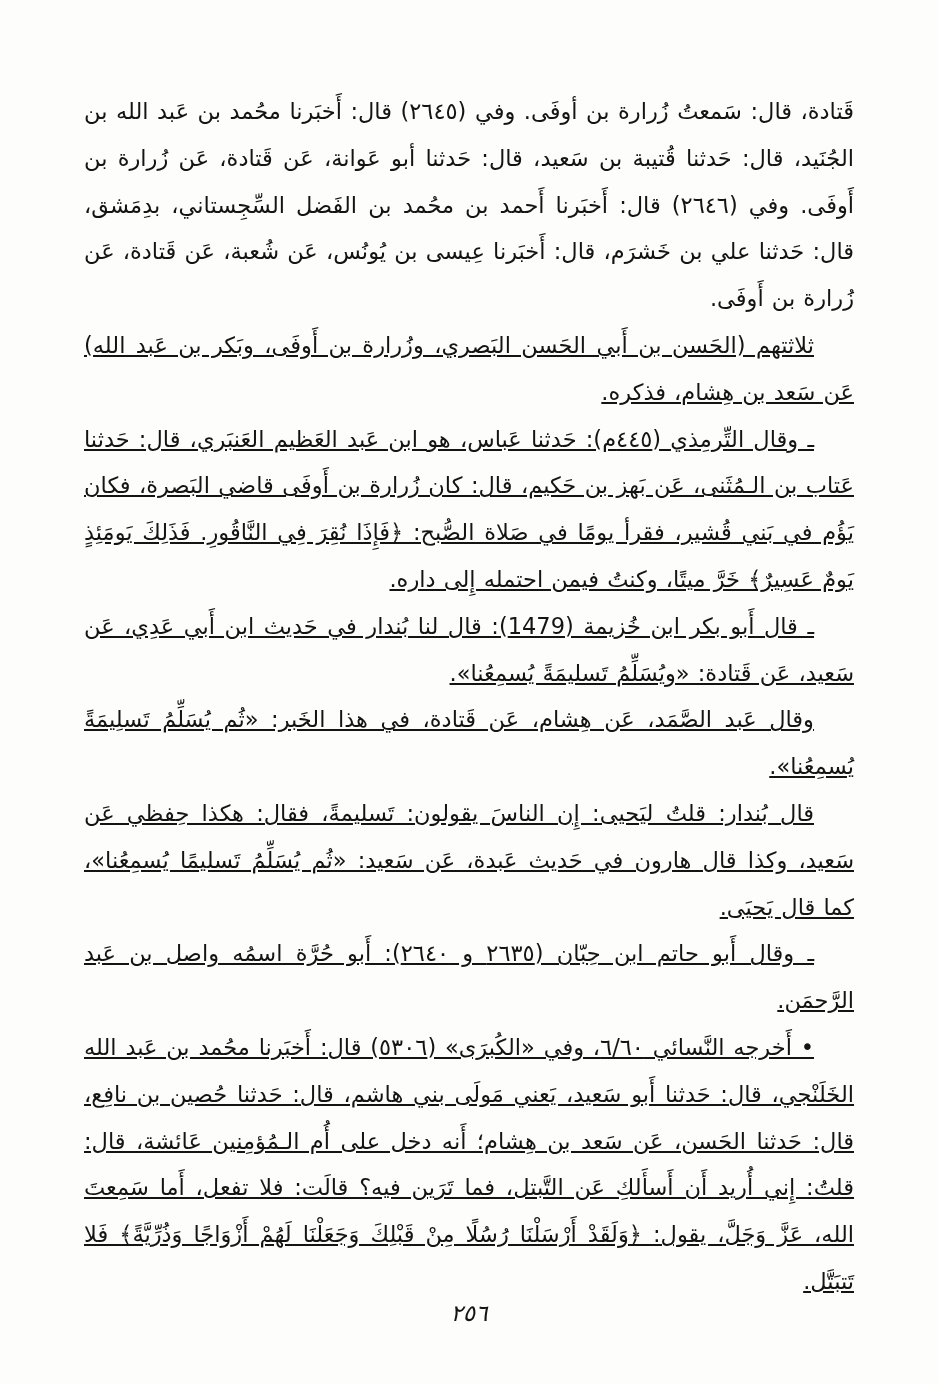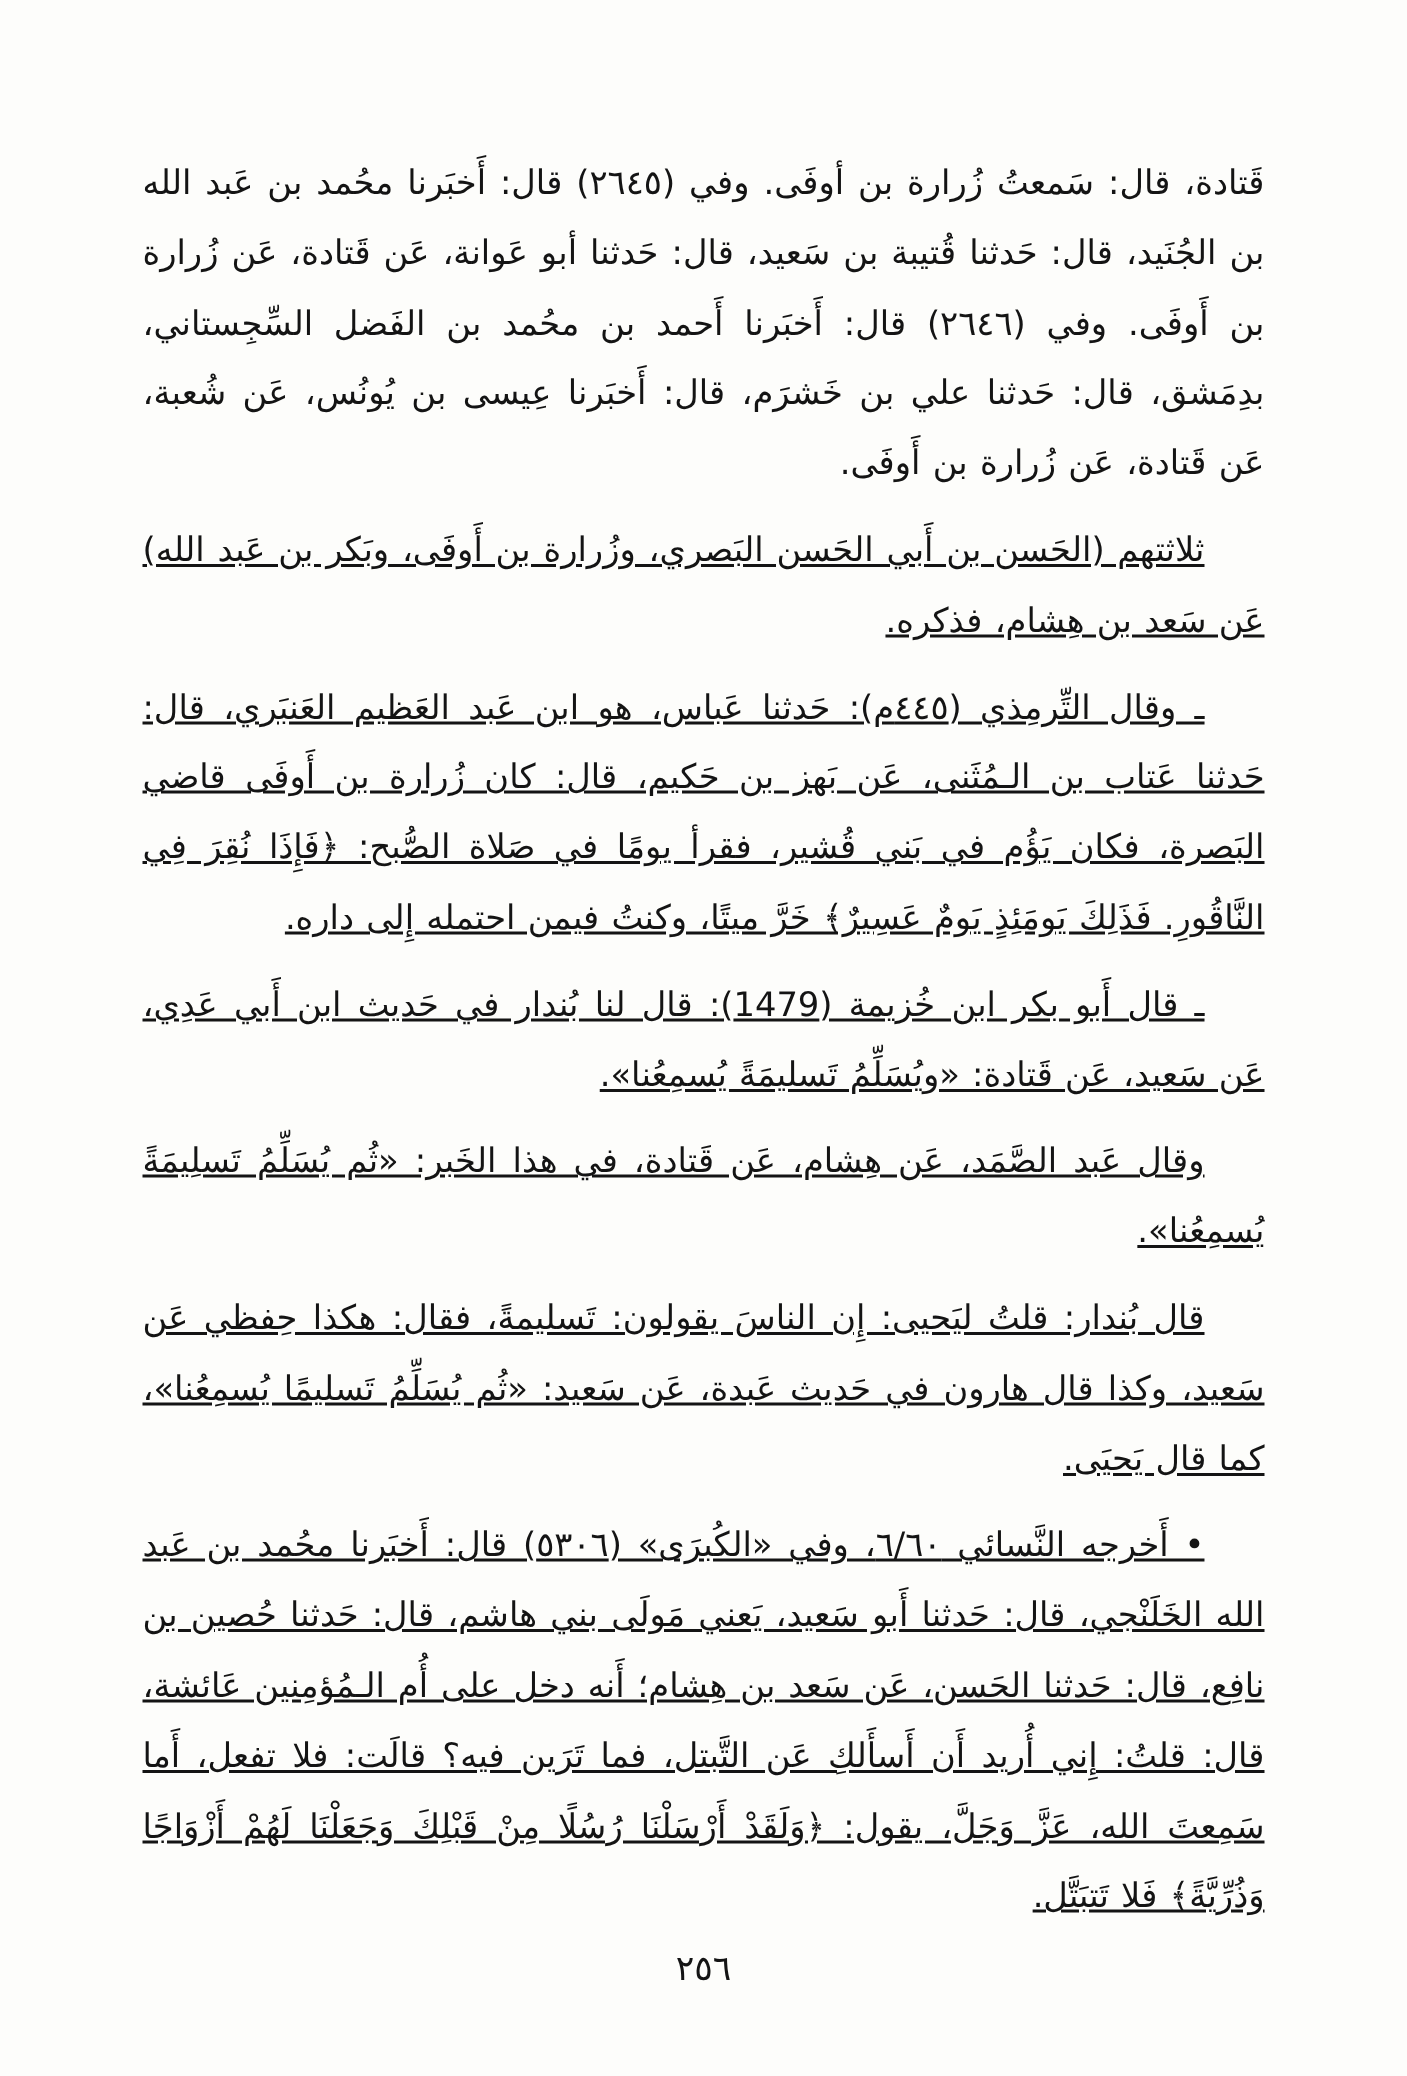--- a/index.html
+++ b/index.html
@@ -22,49 +22,51 @@
     top: 88px;
     right: 84px;
     left: 84px;
     direction: rtl;
     text-align: justify;
     font-size: 22.5px;
     line-height: 2.08;
     word-spacing: 1px;
   }
   .text-block p {
-    margin: 11px;
+    margin: 0;
     padding: 0;
   }
   .text-block p.indent {
     text-indent: 40px;
     text-decoration: underline;
   }
   .page-number {
     position: absolute;
     bottom: 58px;
     left: 0;
     width: 100%;
     text-align: center;
     font-size: 23px;
     letter-spacing: 2px;
     direction: rtl;
+    font-style: italic;
   }
 </style>
 </head>
 <body>
 
 <div class="page">
 
   <div class="text-block">
     <p class="para">قَتادة، قال: سَمعتُ زُرارة بن أوفَى. وفي (٢٦٤٥) قال: أَخبَرنا محُمد بن عَبد الله بن الجُنَيد، قال: حَدثنا قُتيبة بن سَعيد، قال: حَدثنا أبو عَوانة، عَن قَتادة، عَن زُرارة بن أَوفَى. وفي (٢٦٤٦) قال: أَخبَرنا أَحمد بن محُمد بن الفَضل السِّجِستاني، بدِمَشق، قال: حَدثنا علي بن خَشرَم، قال: أَخبَرنا عِيسى بن يُونُس، عَن شُعبة، عَن قَتادة، عَن زُرارة بن أَوفَى.</p>
     <p class="para indent">ثلاثتهم (الحَسن بن أَبي الحَسن البَصري، وزُرارة بن أَوفَى، وبَكر بن عَبد الله) عَن سَعد بن هِشام، فذكره.</p>
     <p class="para indent">ـ وقال التِّرمِذي (٤٤٥م): حَدثنا عَباس، هو ابن عَبد العَظيم العَنبَري، قال: حَدثنا عَتاب بن الـمُثَنى، عَن بَهز بن حَكيم، قال: كان زُرارة بن أَوفَى قاضي البَصرة، فكان يَؤُم في بَني قُشير، فقرأ يومًا في صَلاة الصُّبح: ﴿فَإِذَا نُقِرَ فِي النَّاقُورِ. فَذَلِكَ يَومَئِذٍ يَومٌ عَسِيرٌ﴾ خَرَّ ميتًا، وكنتُ فيمن احتمله إِلى داره.</p>
     <p class="para indent">ـ قال أَبو بكر ابن خُزيمة (1479): قال لنا بُندار في حَديث ابن أَبي عَدِي، عَن سَعيد، عَن قَتادة: «ويُسَلِّمُ تَسليمَةً يُسمِعُنا».</p>
     <p class="para indent">وقال عَبد الصَّمَد، عَن هِشام، عَن قَتادة، في هذا الخَبر: «ثُم يُسَلِّمُ تَسلِيمَةً يُسمِعُنا».</p>
     <p class="para indent">قال بُندار: قلتُ ليَحيى: إِن الناسَ يقولون: تَسليمةً، فقال: هكذا حِفظي عَن سَعيد، وكذا قال هارون في حَديث عَبدة، عَن سَعيد: «ثُم يُسَلِّمُ تَسليمًا يُسمِعُنا»، كما قال يَحيَى.</p>
+    <p class="para indent">ـ وقال أَبو حاتم ابن حِبّان (٢٦٣٥ و ٢٦٤٠): أَبو حُرَّة اسمُه واصل بن عَبد الرَّحمَن.</p>
     <p class="para indent">• أَخرجه النَّسائي ٦/٦٠، وفي «الكُبرَى» (٥٣٠٦) قال: أَخبَرنا محُمد بن عَبد الله الخَلَنْجي، قال: حَدثنا أَبو سَعيد، يَعني مَولَى بني هاشم، قال: حَدثنا حُصين بن نافِع، قال: حَدثنا الحَسن، عَن سَعد بن هِشام؛ أَنه دخل على أُم الـمُؤمِنين عَائشة، قال: قلتُ: إِني أُريد أَن أَسأَلكِ عَن التَّبتل، فما تَرَين فيه؟ قالَت: فلا تفعل، أَما سَمِعتَ الله، عَزَّ وَجَلَّ، يقول: ﴿وَلَقَدْ أَرْسَلْنَا رُسُلًا مِنْ قَبْلِكَ وَجَعَلْنَا لَهُمْ أَزْوَاجًا وَذُرِّيَّةً﴾ فَلا تَتبَتَّل.</p>
 
   </div>
 
   <div class="page-number">٢٥٦</div>
 
 </div>
 
 </body></html>

